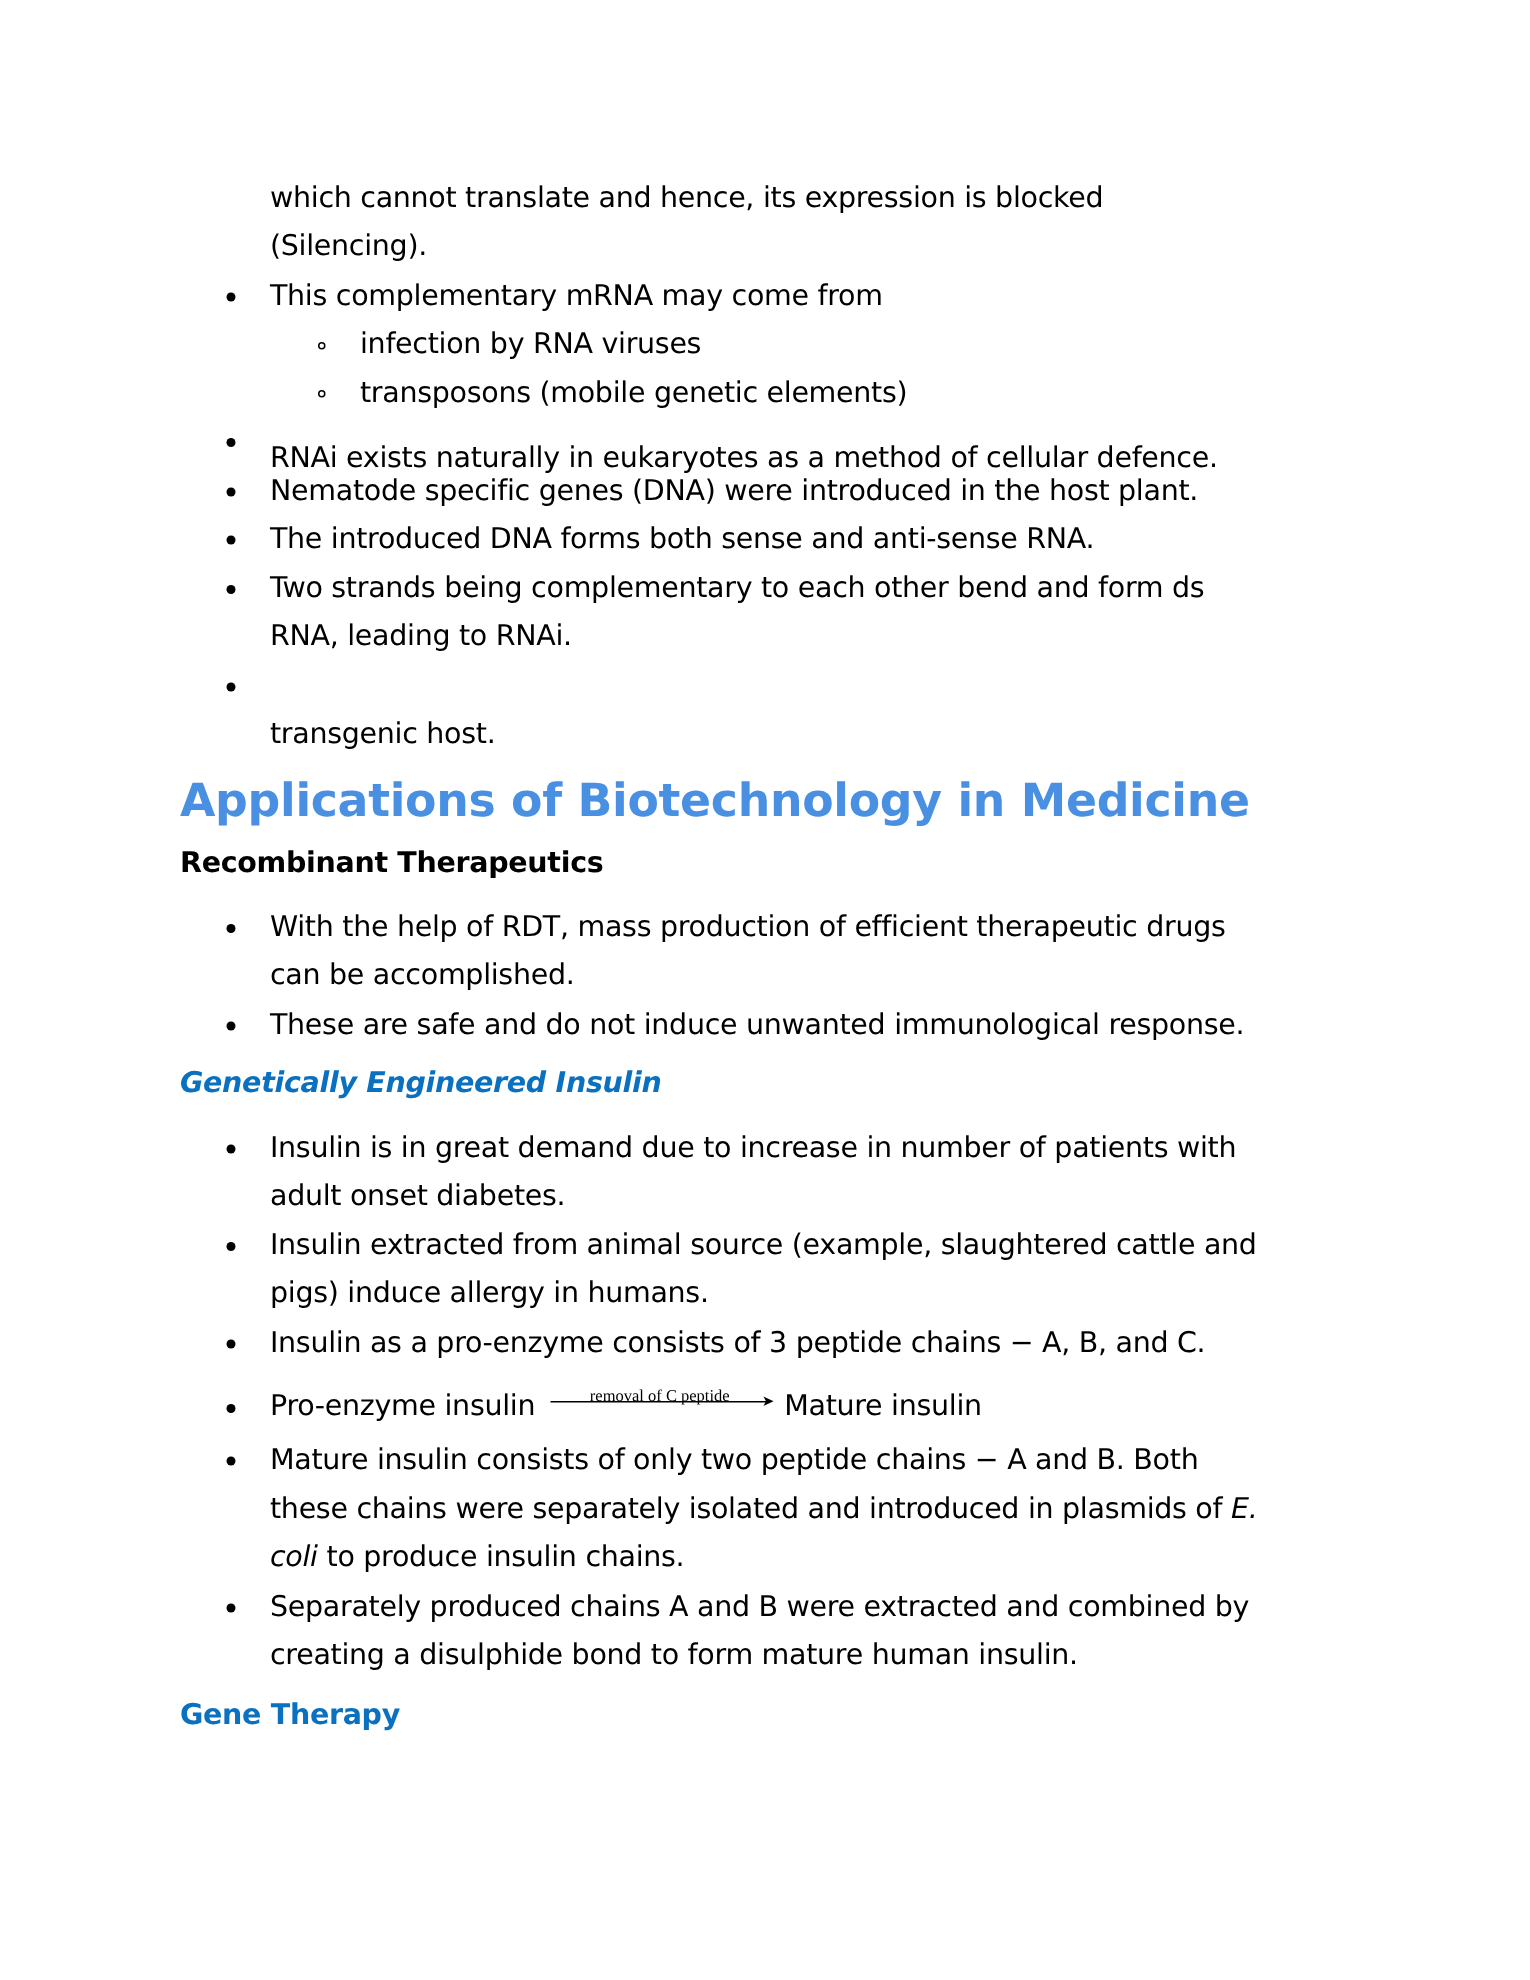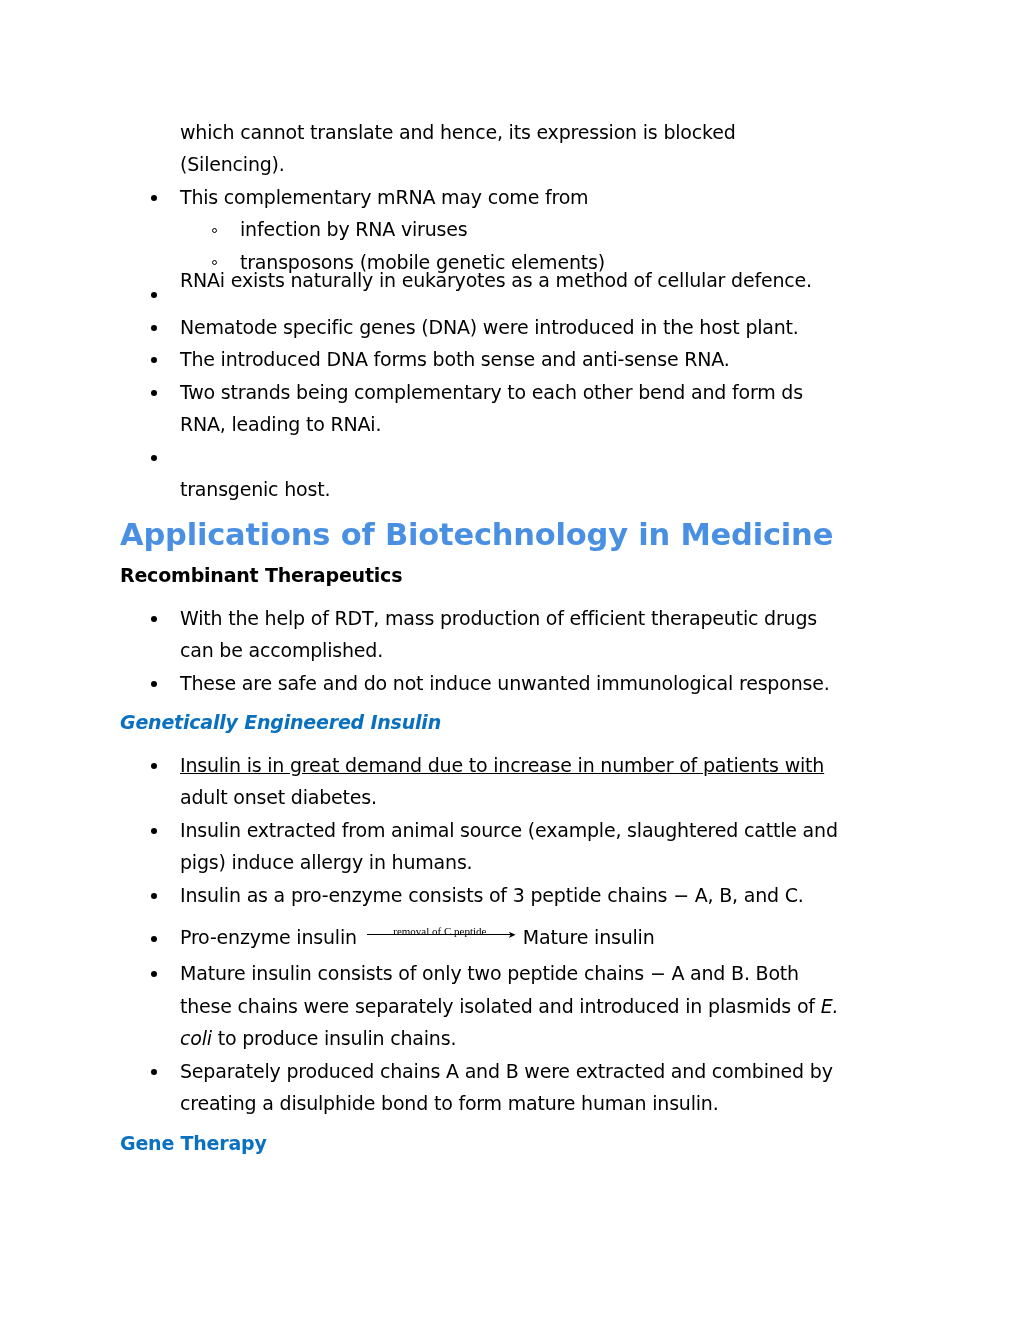--- a/index.html
+++ b/index.html
@@ -28,21 +28,21 @@
 
   <span class="bullet" style="left:151px;top:195px;"></span>
   <div class="line" style="left:180px;top:185px;">This complementary mRNA may come from</div>
 
   <span class="circle" style="left:212px;top:228px;"></span>
   <div class="line" style="left:240px;top:217px;">infection by RNA viruses</div>
   <span class="circle" style="left:212px;top:260px;"></span>
   <div class="line" style="left:240px;top:250px;">transposons (mobile genetic elements)</div>
 
   <span class="bullet" style="left:151px;top:292px;"></span>
-  <div class="line" style="left:180px;top:268px;">RNAi exists naturally in eukaryotes as a method of cellular defence.</div>
+  <div class="line" style="left:180px;top:293px;">RNAi exists naturally in eukaryotes as a method of cellular defence.</div>
 
   <span class="bullet" style="left:151px;top:325px;"></span>
   <div class="line" style="left:180px;top:315px;">Nematode specific genes (DNA) were introduced in the host plant.</div>
 
   <span class="bullet" style="left:151px;top:357px;"></span>
   <div class="line" style="left:180px;top:347px;">The introduced DNA forms both sense and anti-sense RNA.</div>
 
   <span class="bullet" style="left:151px;top:390px;"></span>
   <div class="line" style="left:180px;top:380px;">Two strands being complementary to each other bend and form ds</div>
   <div class="line" style="left:180px;top:412px;">RNA, leading to RNAi.</div>
@@ -56,21 +56,21 @@
   <span class="bullet" style="left:151px;top:616px;"></span>
   <div class="line" style="left:180px;top:606px;">With the help of RDT, mass production of efficient therapeutic drugs</div>
   <div class="line" style="left:180px;top:638px;">can be accomplished.</div>
 
   <span class="bullet" style="left:151px;top:681px;"></span>
   <div class="line" style="left:180px;top:671px;">These are safe and do not induce unwanted immunological response.</div>
 
   <div class="h3" style="left:120px;top:711px;font-style:italic;">Genetically Engineered Insulin</div>
 
   <span class="bullet" style="left:151px;top:763px;"></span>
-  <div class="line" style="left:180px;top:753px;text-decoration:underline;">Insulin is in great demand due to increase in number of patients with</div>
+  <div class="line" style="left:180px;top:753px;">Insulin is in great demand due to increase in number of patients with</div>
   <div class="line" style="left:180px;top:785px;">adult onset diabetes.</div>
 
   <span class="bullet" style="left:151px;top:828px;"></span>
   <div class="line" style="left:180px;top:818px;">Insulin extracted from animal source (example, slaughtered cattle and</div>
   <div class="line" style="left:180px;top:850px;">pigs) induce allergy in humans.</div>
 
   <span class="bullet" style="left:151px;top:893px;"></span>
   <div class="line" style="left:180px;top:883px;">Insulin as a pro-enzyme consists of 3 peptide chains − A, B, and C.</div>
 
   <span class="bullet" style="left:151px;top:936px;"></span>

